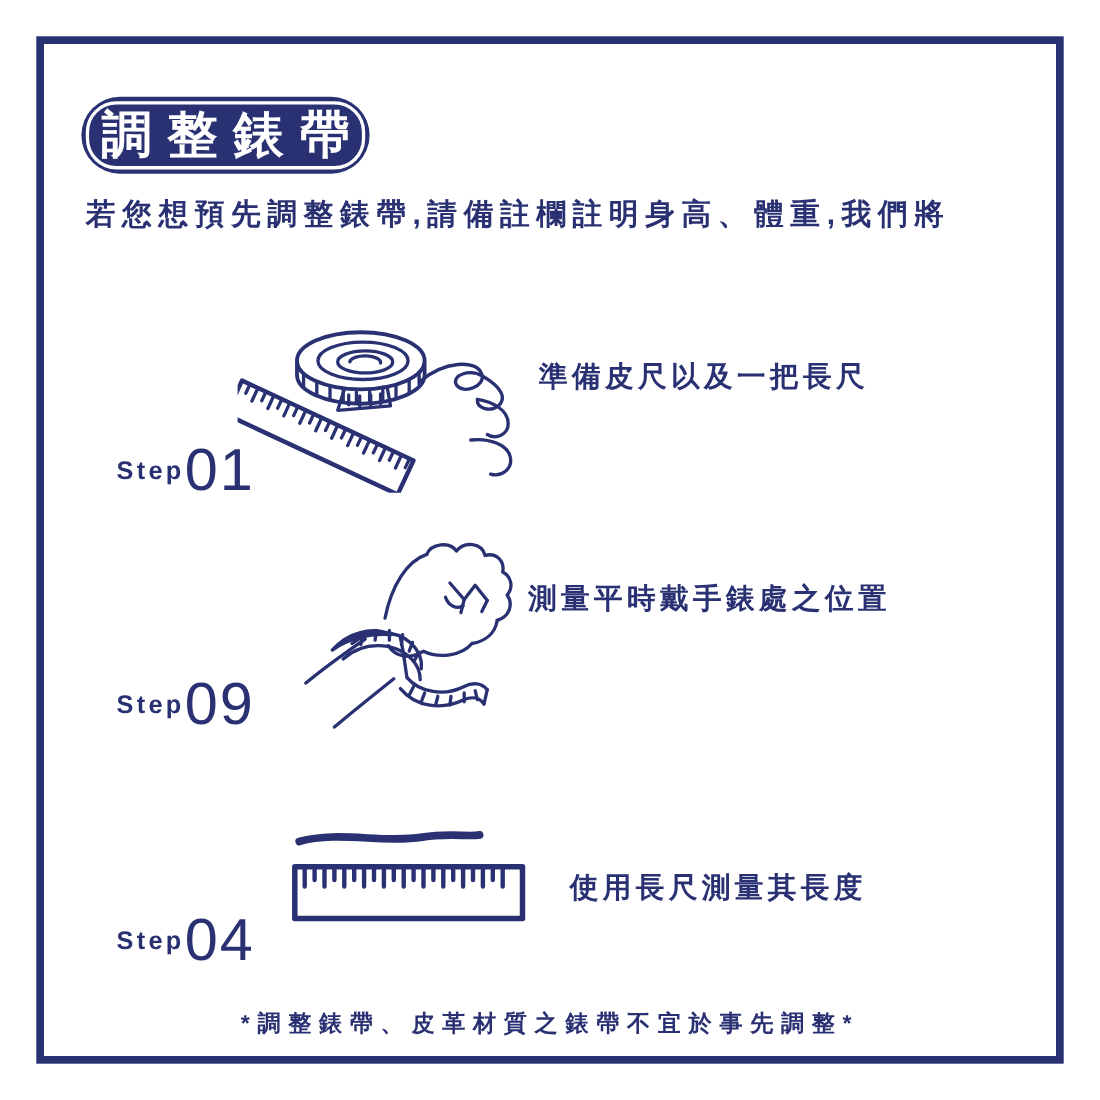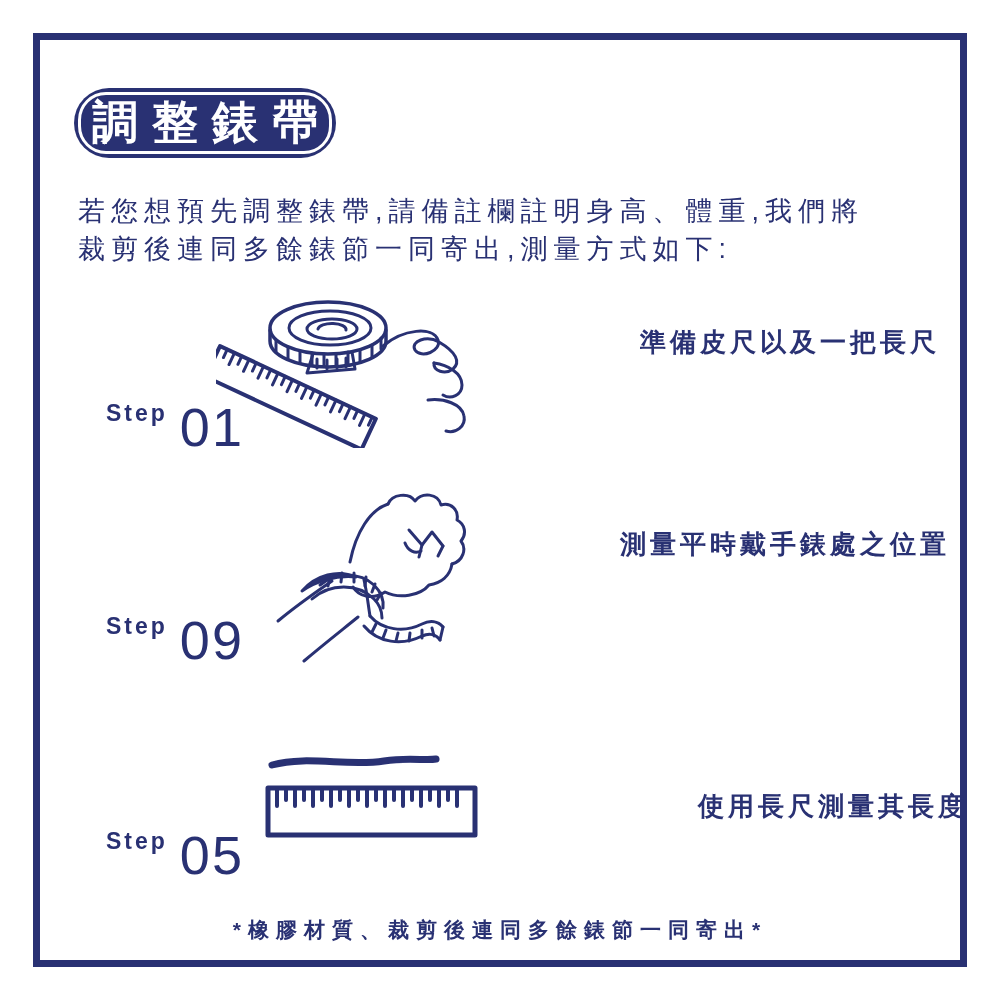--- a/index.html
+++ b/index.html
@@ -6,28 +6,28 @@
   .canvas{position:relative;width:1000px;height:1000px;background:#ffffff;overflow:hidden;
           font-family:"Liberation Sans", sans-serif;color:#293173;}
   .frame{position:absolute;left:33px;top:33px;right:33px;bottom:33px;border:7px solid #293173;}
   
   .badge{position:absolute;left:74px;top:88px;width:262px;height:70px;background:#293173;
          border-radius:35px;display:flex;align-items:center;justify-content:center;}
   .badge-inner{position:absolute;inset:4px;border:3px solid #ffffff;border-radius:28px;pointer-events:none;}
   .badge-text{color:#ffffff;font-size:46px;font-weight:bold;letter-spacing:14px;text-indent:14px;
               position:relative;z-index:1;white-space:nowrap;}
   
-  .intro{position:absolute;left:78px;top:176px;width:880px;font-size:27px;font-weight:normal;
-         letter-spacing:6px;line-height:38px;white-space:nowrap;margin-top:16px;}
+  .intro{position:absolute;left:78px;top:176px;width:880px;font-size:27px;font-weight:bold;
+         letter-spacing:6px;line-height:38px;white-space:nowrap;}
   
-  .step-label{position:absolute;display:flex;align-items:flex-start;gap:12px;}
+  .step-label{position:absolute;display:flex;align-items:center;gap:0;}
   .step-word{font-size:23px;font-weight:bold;letter-spacing:3px;}
   .step-num{font-size:54px;font-weight:normal;line-height:1;letter-spacing:2px;}
   
-  .step-text{position:absolute;text-align:right;font-size:26px;font-weight:bold;
+  .step-text{position:absolute;text-align:left;font-size:26px;font-weight:bold;
              letter-spacing:4px;line-height:41px;white-space:nowrap;}
   .step-text div{white-space:nowrap;}
   
   .footer{position:absolute;left:40px;right:40px;top:916px;text-align:center;font-size:21px;
           font-weight:bold;letter-spacing:7px;white-space:nowrap;}
   
   .illus{position:absolute;}
   .illus path,.illus rect,.illus ellipse{stroke:#293173;fill:none;stroke-linecap:round;stroke-linejoin:round;}
 </style>
 </head>
@@ -37,21 +37,20 @@
 
   <div class="frame"></div>
 
   <div class="badge">
     <div class="badge-inner"></div>
     <span class="badge-text">調整錶帶</span>
   </div>
 
   <div class="intro">
     <div>若您想預先調整錶帶,請備註欄註明身高、體重,我們將</div>
-    <div>裁剪後連同多餘錶節一同寄出,測量方式如下:</div>
   </div>
 
   <section>
     <svg class="illus" style="left:216px;top:288px" width="272" height="160" viewBox="0 0 272 160">
       <g stroke-width="3">
         <g transform="translate(4,58) rotate(25)" stroke-width="4">
           <rect x="0" y="0" width="172" height="34"></rect>
           <path stroke-width="3" d="M8 0v9M16 0v13M24 0v9M32 0v13M40 0v9M48 0v13M56 0v9M64 0v13M72 0v9M80 0v13M88 0v9M96 0v13M104 0v9M112 0v13M120 0v9M128 0v13M136 0v9M144 0v13M152 0v9M160 0v13M168 0v9"></path>
         </g>
         <ellipse cx="112" cy="40" rx="58" ry="26" stroke-width="3.5"></ellipse>
@@ -111,22 +110,22 @@
   <section>
     <svg class="illus" style="left:253px;top:743px" width="250" height="100" viewBox="0 0 250 100">
       <g>
         <path stroke-width="7" d="M19 22c36-10 76 2 112-4 25-4 42 0 52-2"></path>
         <rect stroke-width="5" x="15" y="45" width="207" height="47"></rect>
         <path stroke-width="4" d="M24 47v16M33 47v10M42 47v16M51 47v10M60 47v16M69 47v10M78 47v16M87 47v10M96 47v16M105 47v10M114 47v16M123 47v10M132 47v16M141 47v10M150 47v16M159 47v10M168 47v16M177 47v10M186 47v16M195 47v10M204 47v16"></path>
       </g>
     </svg>
     <div class="step-label" style="left:106px;top:828px">
       <span class="step-word">Step</span>
-      <span class="step-num">05</span>
+      <span class="step-num">04</span>
     </div>
     <div class="step-text" style="left:518px;top:786px;width:450px">
       <div>使用長尺測量其長度</div>
     </div>
   </section>
 
-  <div class="footer">*橡膠材質、裁剪後連同多餘錶節一同寄出*</div>
+  <div class="footer">*調整錶帶、皮革材質之錶帶不宜於事先調整*</div>
 
 </div>
 
 </body></html>

